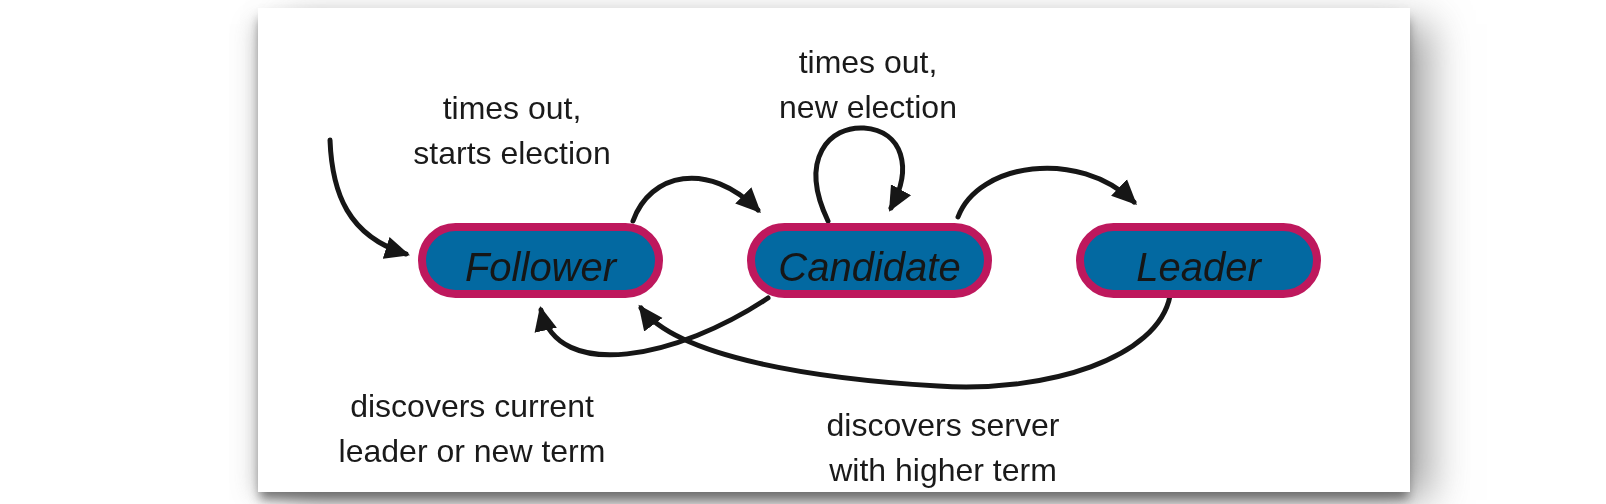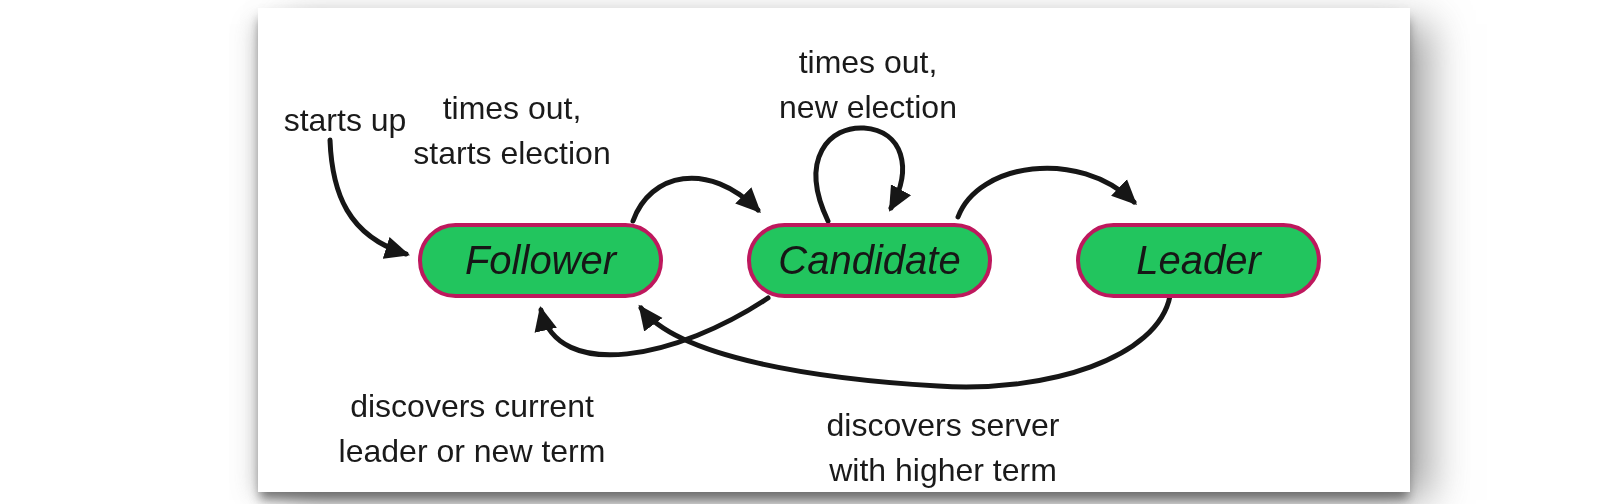--- a/index.html
+++ b/index.html
@@ -37,25 +37,25 @@
     fill: none;
     stroke: #161616;
     stroke-width: 5px;
     stroke-linecap: round;
   }
   .state {
     position: absolute;
     width: 245px;
     height: 75px;
     box-sizing: border-box;
-    background: #22c55e;
-    border: 4px solid #be185d;
+    background: #0369a1;
+    border: 8px solid #be185d;
     border-radius: 38px;
     display: flex;
-    align-items: center;
+    align-items: flex-end;
     justify-content: center;
     font-size: 40px;
     font-style: italic;
     color: #161616;
   }
   .state-follower  { left: 160px; top: 215px; }
   .state-candidate { left: 489px; top: 215px; }
   .state-leader    { left: 818px; top: 215px; }
 
   .t-label {
@@ -96,21 +96,20 @@
     <div class="state state-follower">
       <span>Follower</span>
     </div>
     <div class="state state-leader">
       <span>Leader</span>
     </div>
     <div class="state state-candidate">
       <span>Candidate</span>
     </div>
 
-    <div class="t-label lbl-starts-up">starts up</div>
     <div class="t-label lbl-timeout-start">times out,
 starts election</div>
     <div class="t-label lbl-timeout-new">times out,
 new election</div>
     <div class="t-label lbl-discovers-server">discovers server
 with higher term</div>
     <div class="t-label lbl-discovers-current">discovers current
 leader or new term</div>
 
   </div>

